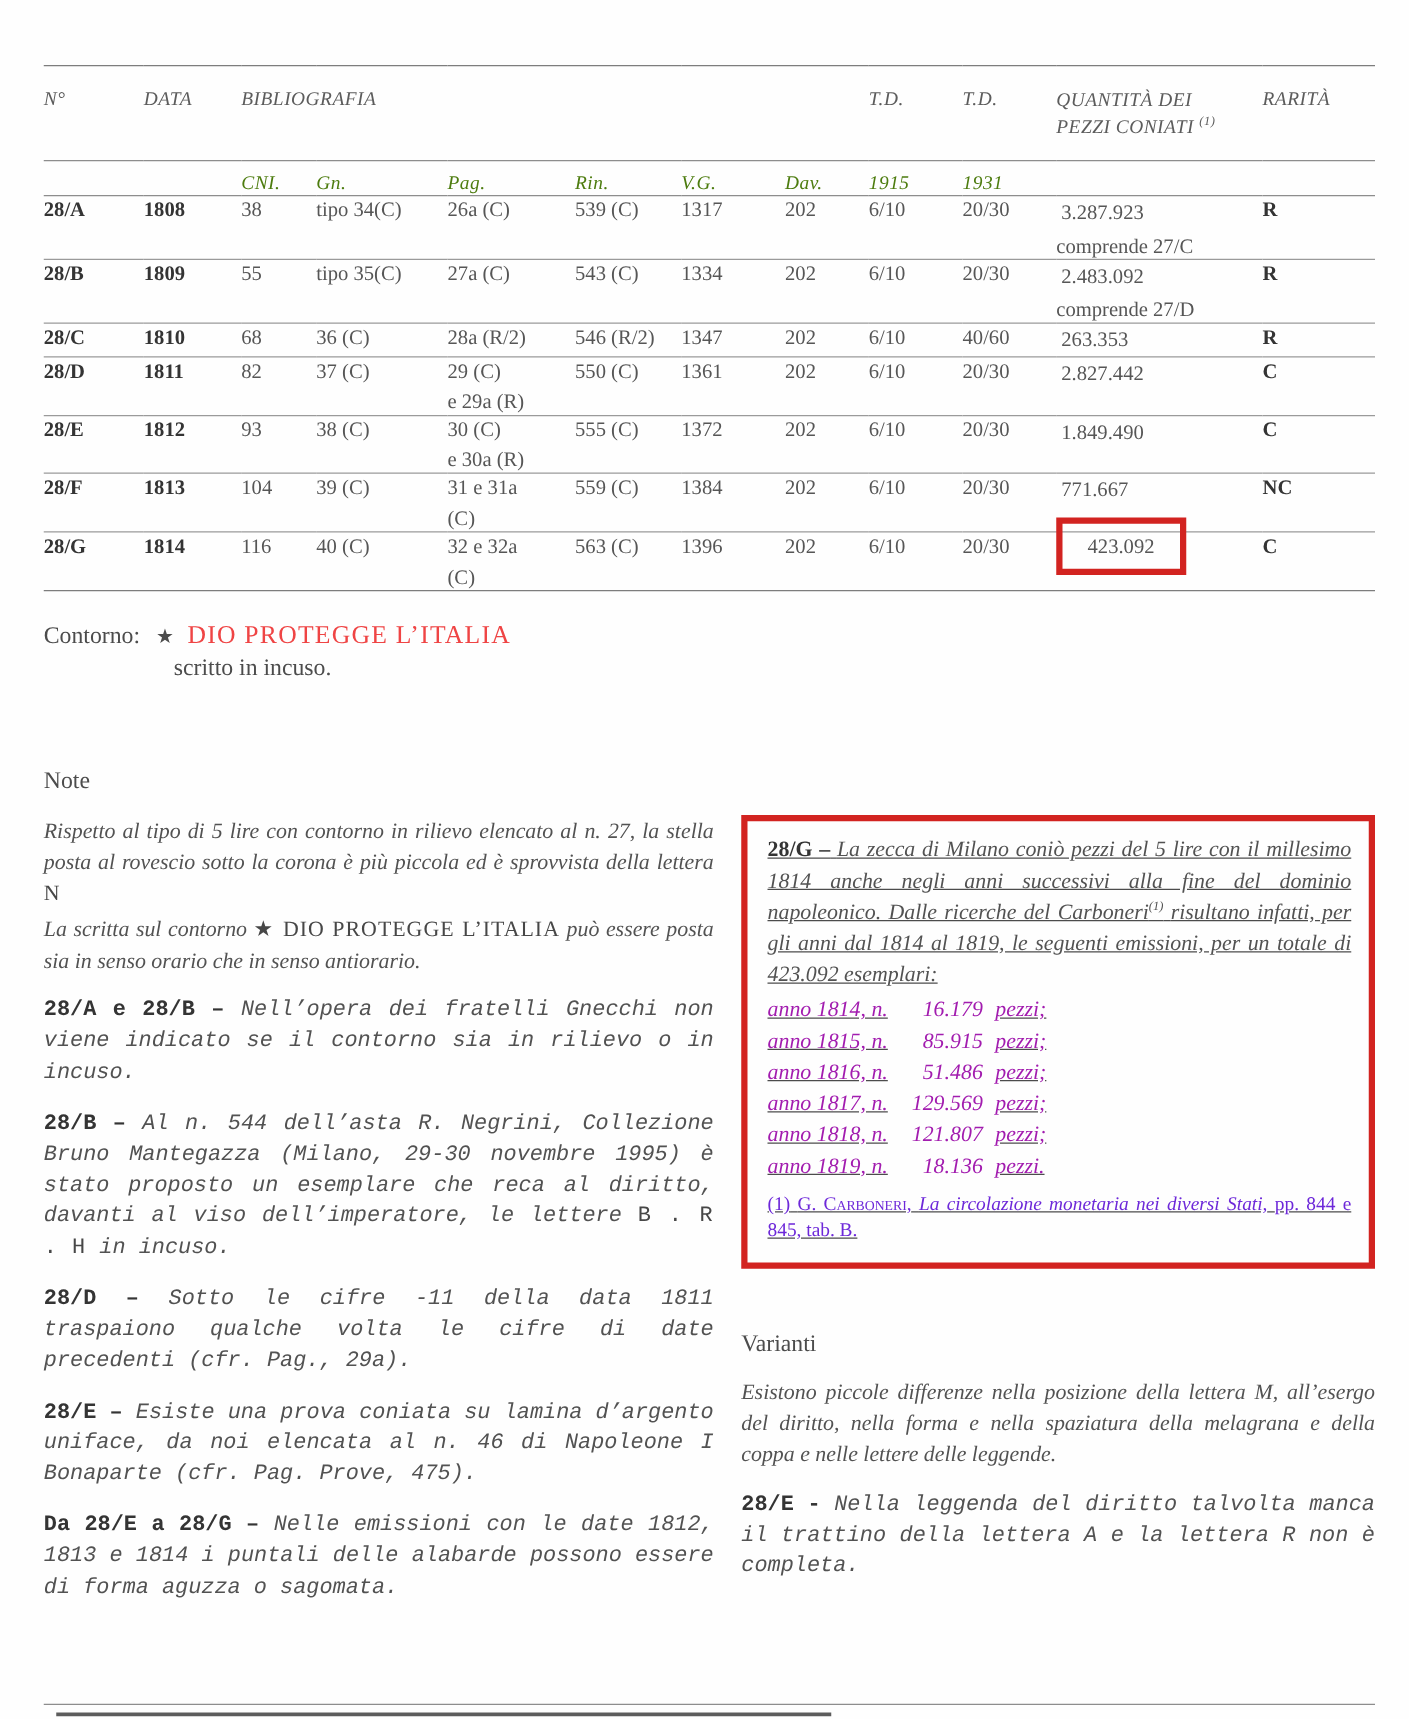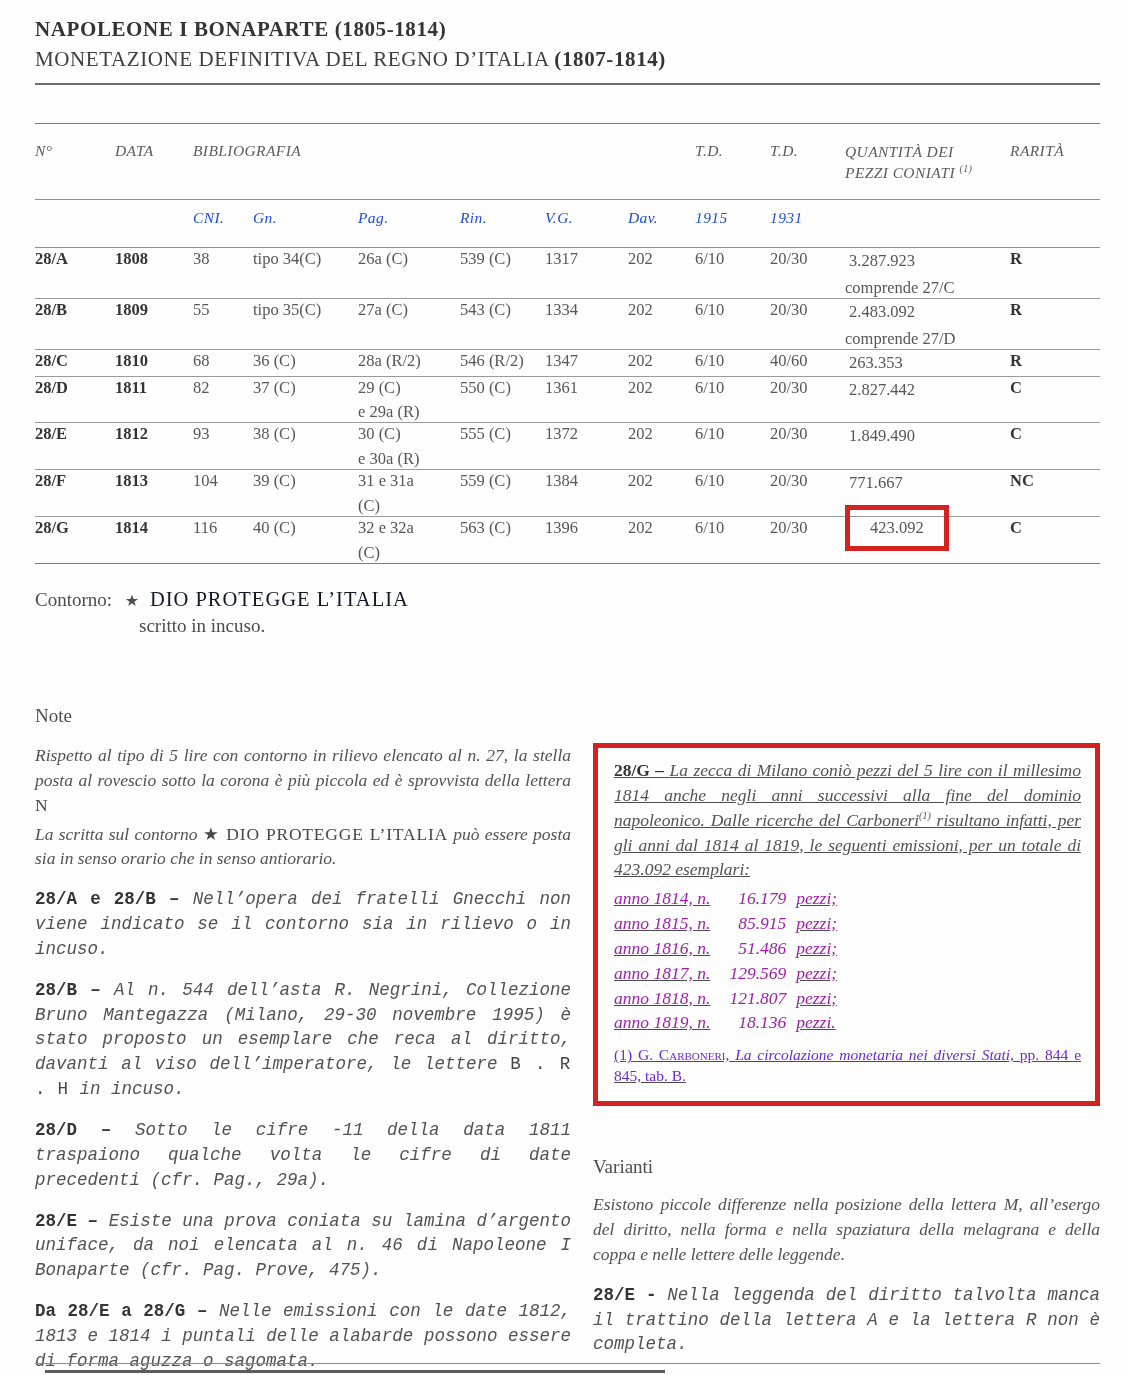--- a/index.html
+++ b/index.html
@@ -21,24 +21,24 @@
   
   table.catalog{width:100%;border-collapse:collapse;margin-top:38px;table-layout:fixed;}
   table.catalog th, table.catalog td{vertical-align:top;text-align:left;padding:0;}
   thead tr.h1 th{
     font-style:italic;font-weight:normal;color:#5c5c5c;font-size:15.5px;
     letter-spacing:0.4px;
     border-top:1.5px solid #7d7d7d;
     padding:18px 0 16px 0;
   }
   thead tr.h2 th{
-    font-style:italic;font-weight:normal;color:#1d4ed8;font-size:15.5px;
+    font-style:italic;font-weight:normal;color:#4d7c0f;font-size:15.5px;
     letter-spacing:0.4px;
     border-top:1px solid #8d8d8d;
-    padding:9px 0 20px 0;
+    padding:9px 0 0 0;
   }
   thead .qtyh{text-align:center;line-height:1.3;padding-top:10px;}
   thead .rarh{text-align:right;}
   sup{font-size:10px;vertical-align:super;}
   tbody td{
     border-top:1.5px solid #8d8d8d;
     padding:12px 0 14px 0;
     font-size:16.5px;color:#565656;line-height:1.3;
   }
   tbody tr + tr td{border-top:1px solid #9a9a9a;}
@@ -48,21 +48,21 @@
   .l2{margin-top:3px;}
   .l2:empty{display:none;}
   .qty-val{display:inline-block;padding:2px 4px;}
   .qty-val.hl{
     border:5px solid var(--accent);
     padding:7px 20px;margin:-12px 0 -10px 0;
   }
   .table-bottom{border:none;border-top:1.5px solid #7d7d7d;margin:0;}
   
   .contorno{margin-top:24px;font-size:19px;color:#4c4c4c;}
-  .contorno .caps{font-size:20.5px;letter-spacing:1px;color:#0f172a;}
+  .contorno .caps{font-size:20.5px;letter-spacing:1px;color:#ef4444;}
   .contorno .star{font-size:16px;margin:0 6px 0 8px;}
   .contorno-l2{margin-left:104px;margin-top:4px;}
   
   .sec-heading{font-size:19px;font-weight:normal;color:#4c4c4c;margin:0 0 14px 0;}
   .note-heading{margin-top:68px;}
   .cols{display:flex;gap:22px;margin-top:16px;align-items:flex-start;}
   .col-left{width:536px;}
   .col-right{width:507px;box-sizing:border-box;}
   .note-p{
     font-style:italic;font-size:17.5px;line-height:1.42;color:#525252;
@@ -91,28 +91,20 @@
   .varianti{margin-top:50px;}
   
   .bottom-rule1{position:absolute;left:35px;right:27px;bottom:11px;border-top:1.5px solid #8d8d8d;}
   .bottom-rule2{position:absolute;left:45px;width:620px;bottom:2px;border-top:3px solid #5c5c5c;}
 </style>
 </head>
 <body>
 
 <div class="page">
 
-  <header>
-    <div class="title1">NAPOLEONE I BONAPARTE (1805-1814)</div>
-    <div class="title2">
-      <span>MONETAZIONE DEFINITIVA DEL REGNO D’ITALIA</span>
-      <span class="b">(1807-1814)</span>
-    </div>
-    <hr class="title-rule">
-  </header>
 
   <table class="catalog">
     <colgroup>
       <col style="width:80px">
         <col style="width:78px">
         <col style="width:60px">
       <col style="width:105px">
         <col style="width:102px">
         <col style="width:85px">
       <col style="width:83px">

